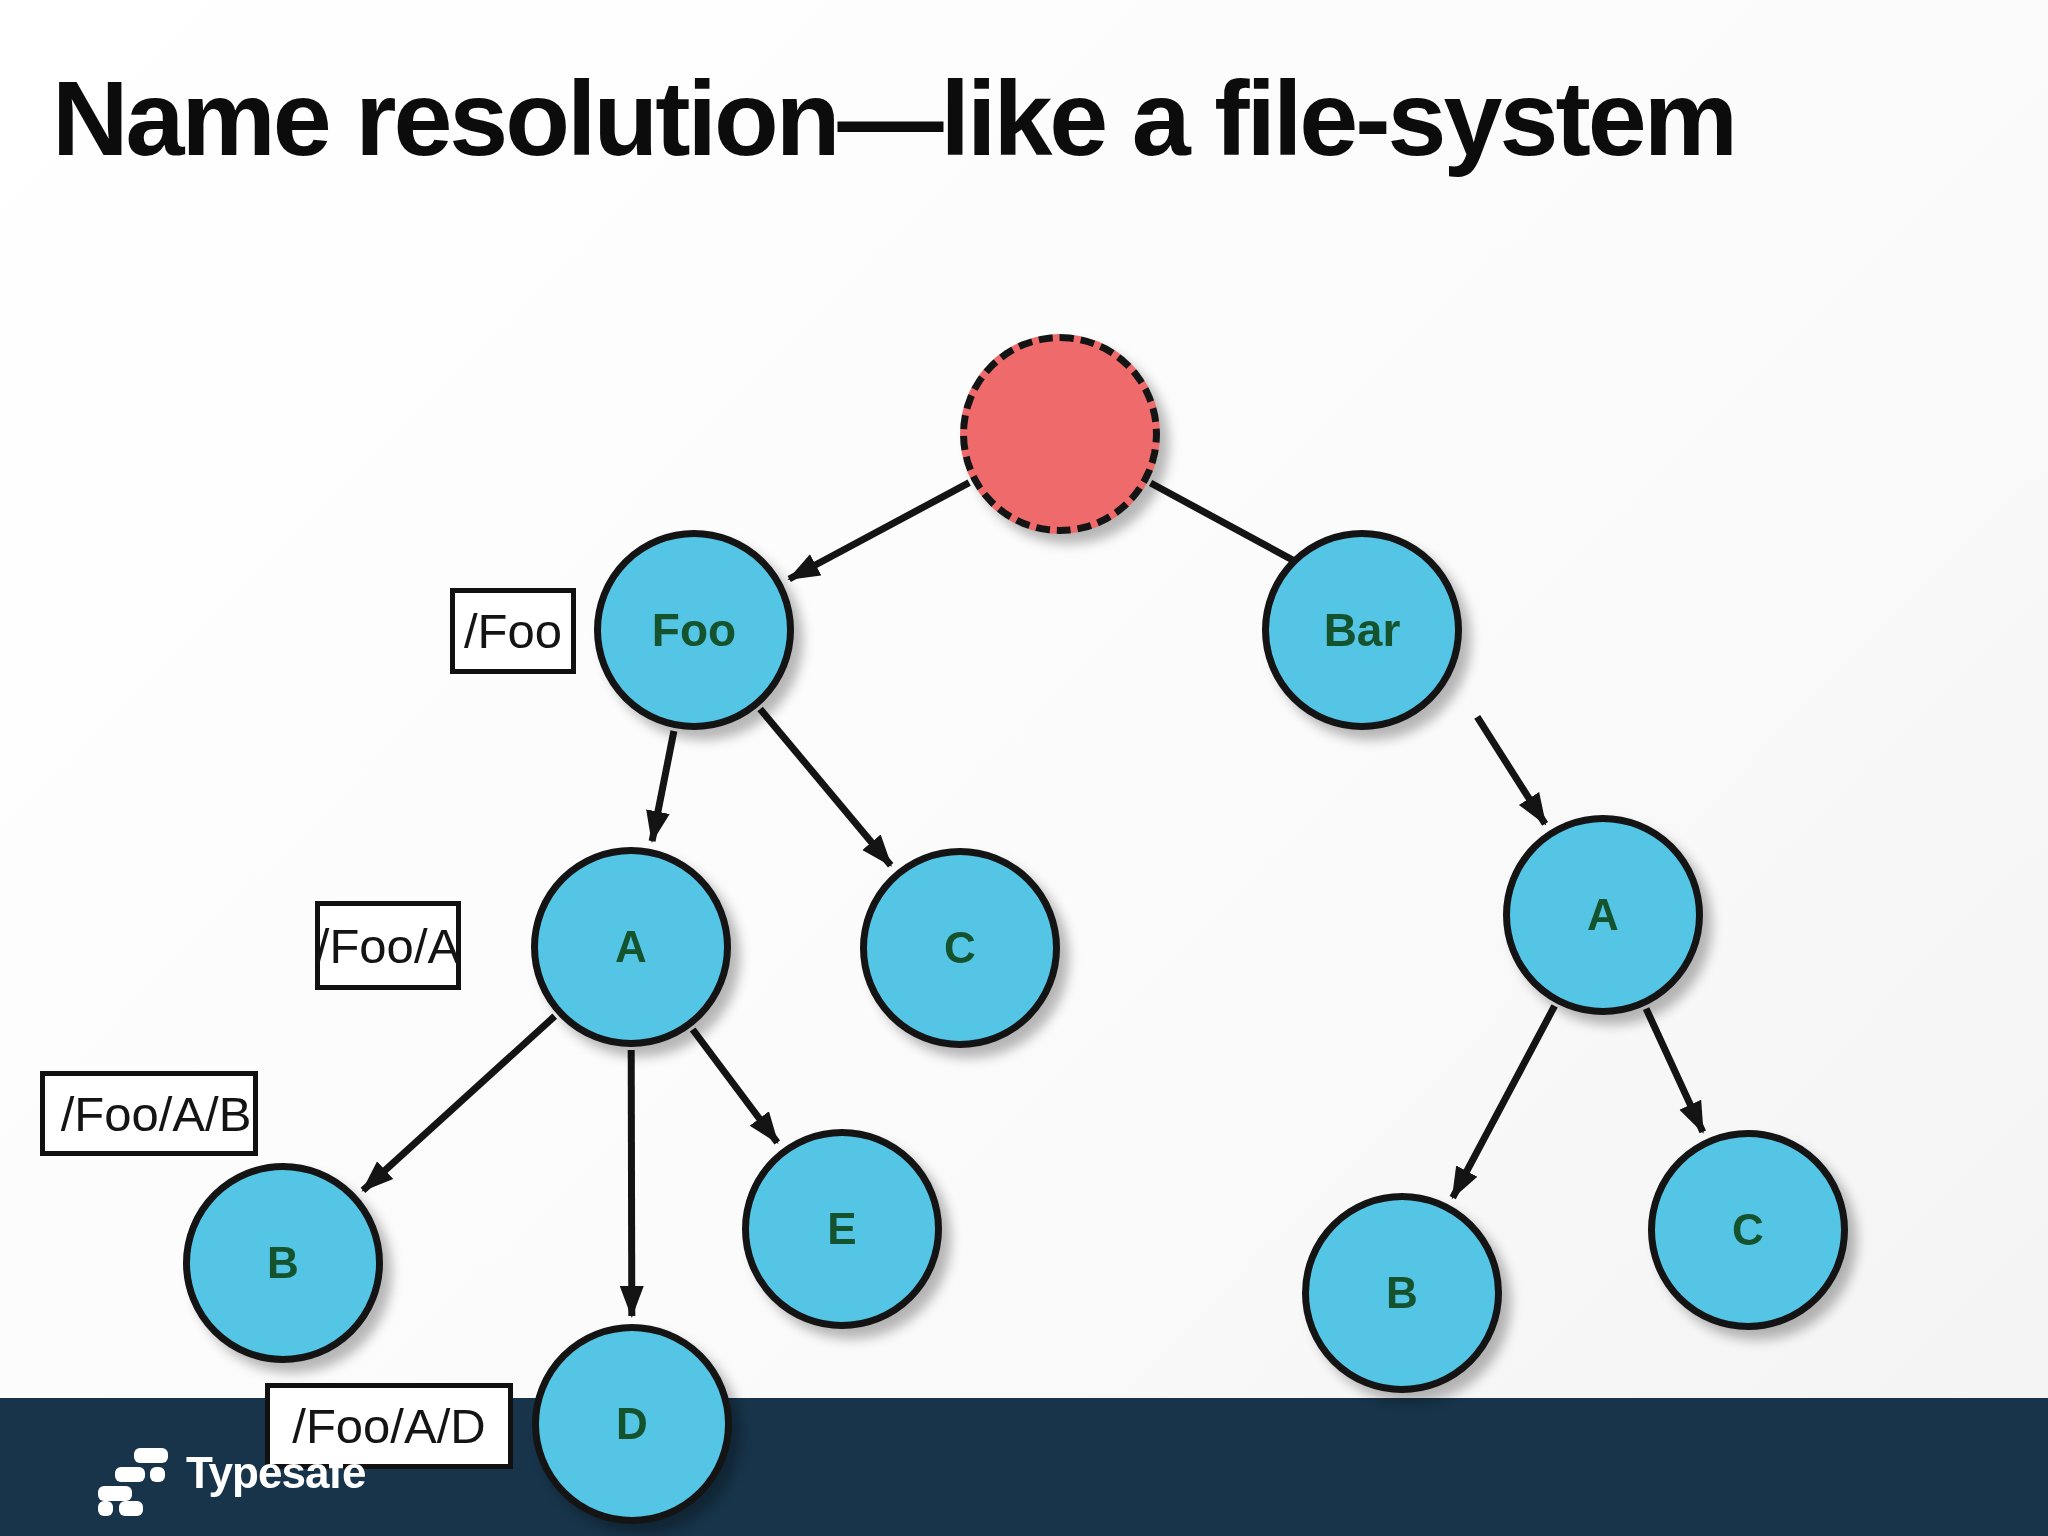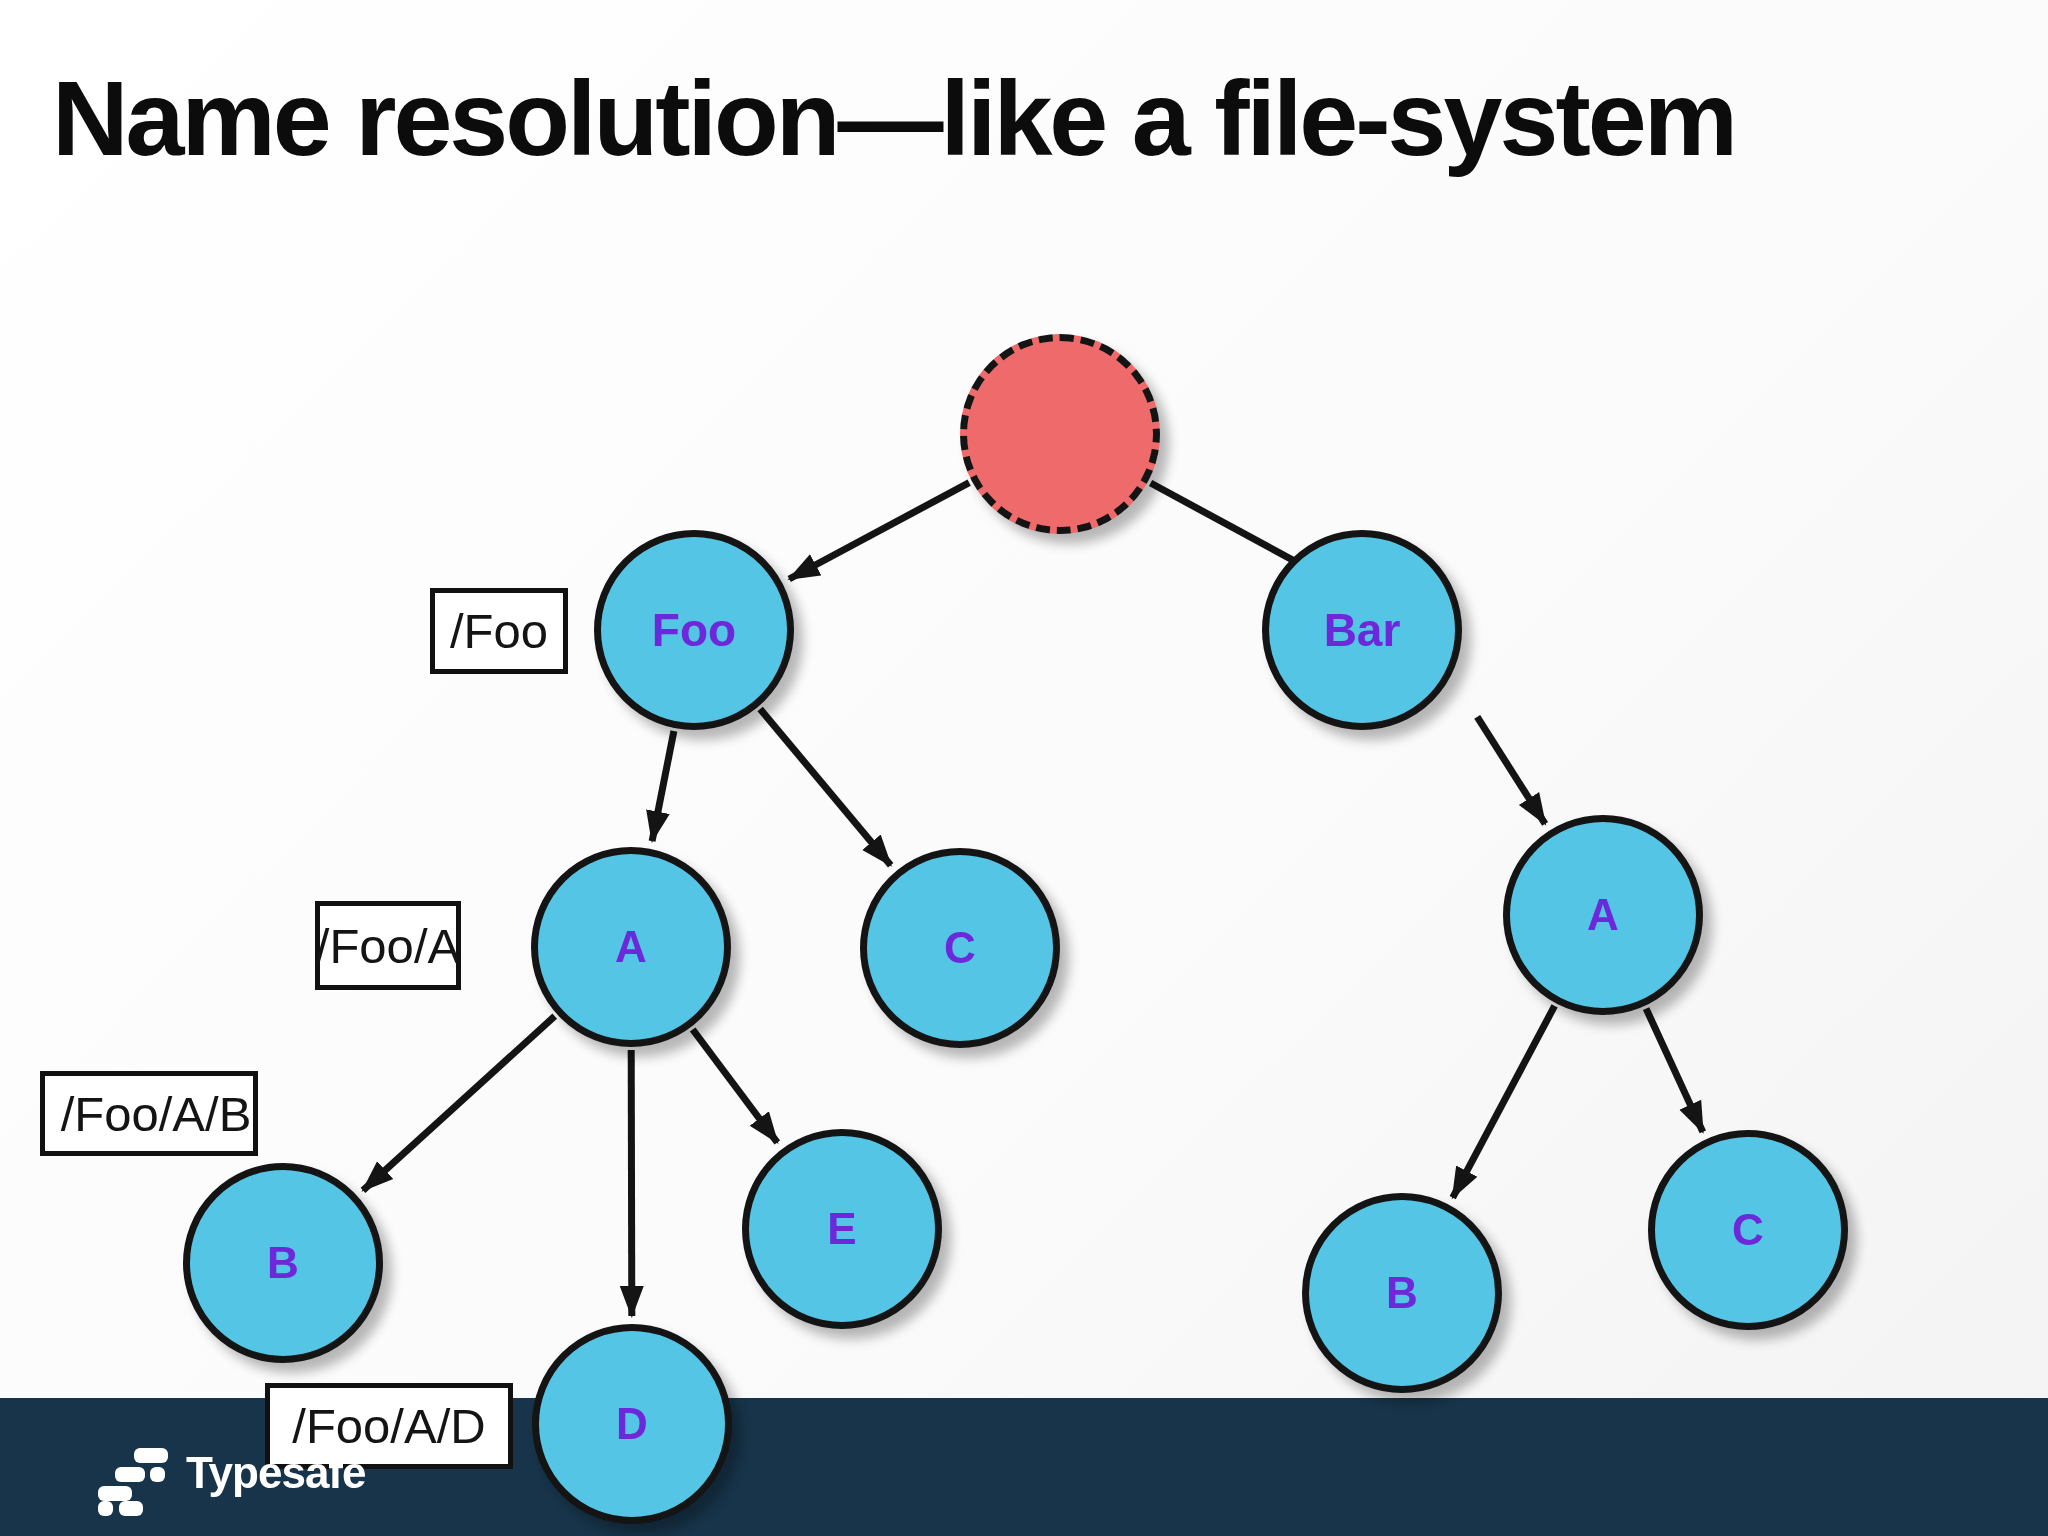--- a/index.html
+++ b/index.html
@@ -16,21 +16,21 @@
   }
   .root-label{
     position:absolute;left:1060px;top:238px;transform:translateX(-50%);
     font-size:47px;font-weight:bold;color:#141414;white-space:nowrap;
   }
   #edges{position:absolute;left:0;top:0;z-index:2;}
   .node{
     position:absolute;width:200px;height:200px;border-radius:50%;
     box-sizing:border-box;border:7px solid #141414;
     display:flex;align-items:center;justify-content:center;
-    font-weight:bold;color:#6d28d9;z-index:3;
+    font-weight:bold;color:#14532d;z-index:3;
     box-shadow:9px 10px 12px rgba(0,0,0,0.28);
   }
   .node.actor{background:#55c5e6;font-size:46px;}
   .node.guardian{background:#ee6a6b;border-style:dashed;}
   .pathbox{
     position:absolute;box-sizing:border-box;background:#ffffff;
     border:5px solid #111111;display:flex;align-items:center;justify-content:center;
     font-size:49px;color:#141414;z-index:4;white-space:nowrap;
   }
   .footer{
@@ -98,21 +98,21 @@
         <span style="font-size: 44px;">A</span>
       </div>
       <div class="node actor" style="left: 1302px; top: 1165px; background: rgb(85, 197, 230);">
         <span style="font-size: 44px;">B</span>
       </div>
       <div class="node actor" style="left: 1648px; top: 1102px; background: rgb(85, 197, 230);">
         <span style="font-size: 44px;">C</span>
       </div>
     </div>
   <div id="labels-layer">
-      <div class="pathbox" style="left: 430px; top: 560px; width: 138px; height: 86px;">/Foo</div>
+      <div class="pathbox" style="left: 450px; top: 560px; width: 126px; height: 86px;">/Foo</div>
       <div class="pathbox" style="left: 315px; top: 873px; width: 146px; height: 89px;">/Foo/A</div>
       <div class="pathbox" style="left: 40px; top: 1043px; width: 218px; height: 85px; padding-left: 14px;">/Foo/A/B</div>
       <div class="pathbox" style="left: 265px; top: 1355px; width: 248px; height: 86px;">/Foo/A/D</div>
     </div>
 
   <div class="footer"></div>
 
   <div class="brand">
     <svg width="72" height="68" viewBox="0 0 72 68">
       <g fill="#ffffff">

